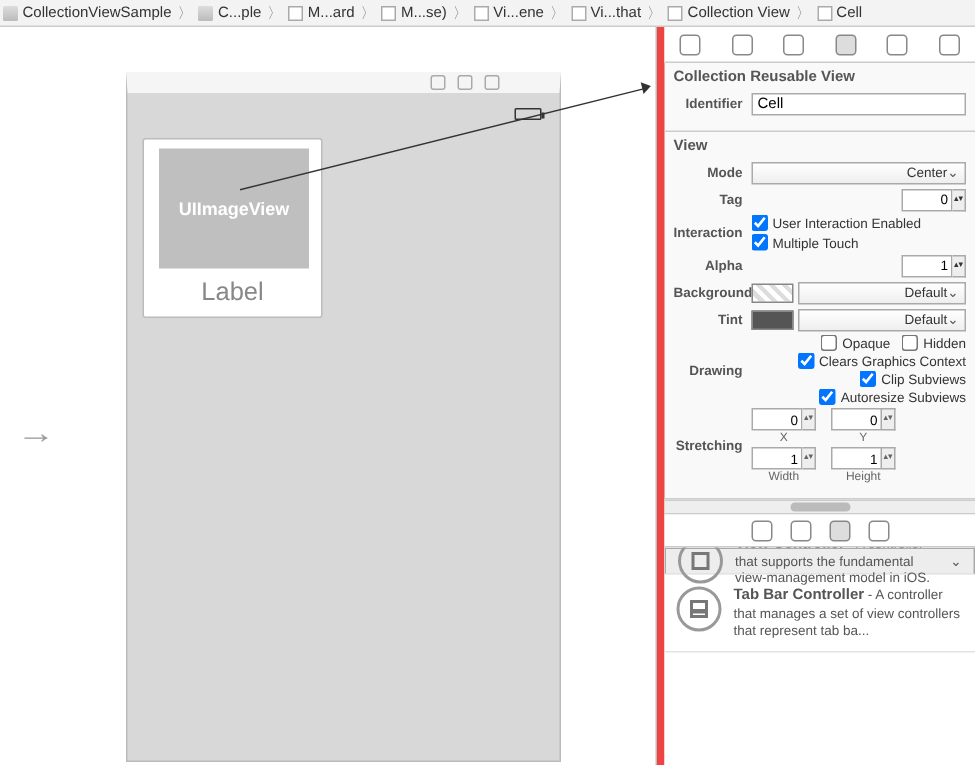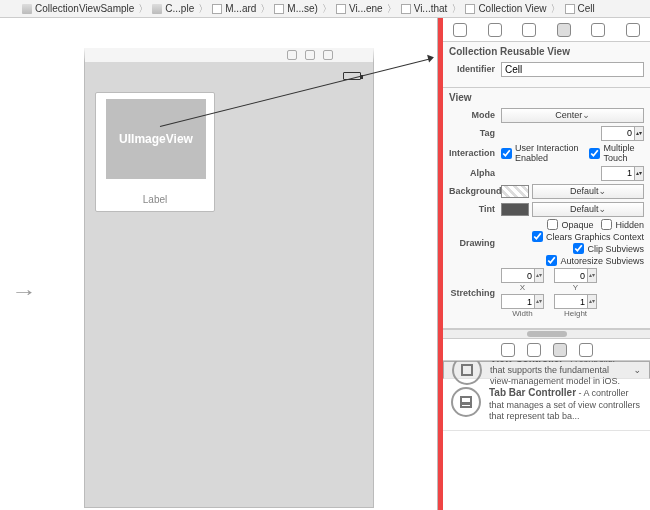--- a/index.html
+++ b/index.html
@@ -1,19 +1,19 @@
 <!DOCTYPE html>
 <html><head>
 <meta charset="utf-8">
 <style>
   * { box-sizing: border-box; margin: 0; padding: 0; font-family: -apple-system, "Helvetica Neue", Arial, sans-serif; }
   body { width: 650px; height: 510px; background: #fff; font-size: 11px; color: #333; overflow: hidden; position: relative; }
 
   
-  .breadcrumb { display: flex; align-items: center; height: 18px; padding: 0 20px; border-bottom: 1px solid #ccc; background: #f3f3f3; font-size: 10px; color: #333; white-space: nowrap; overflow: hidden; }
+  .breadcrumb { display: flex; align-items: center; height: 18px; padding: 0 0; border-bottom: 1px solid #ccc; background: #f3f3f3; font-size: 10px; color: #333; white-space: nowrap; overflow: hidden; }
   .breadcrumb .crumb { display: flex; align-items: center; padding: 0 2px; }
   .breadcrumb .sep { color: #888; padding: 0 2px; }
   .breadcrumb .ficon { width: 10px; height: 10px; margin-right: 3px; display: inline-block; }
   .ficon-folder { background: linear-gradient(#ddd, #bbb); border-radius: 1px; }
   .ficon-file { background: #fff; border: 1px solid #aaa; }
 
   
   .workspace { display: flex; height: calc(510px - 18px); }
   .canvas-area { flex: 1; background: #fff; position: relative; overflow: hidden; border-right: 1px solid #bbb; }
 
@@ -23,38 +23,38 @@
   
   .device { position: absolute; left: 84px; top: 30px; width: 290px; height: 460px; background: #d8d8d8; border: 1px solid #bbb; border-top: 14px solid #f5f5f5; }
   .device-head-icons { position: absolute; top: -12px; right: 40px; display: flex; gap: 8px; }
   .device-head-icons span { width: 10px; height: 10px; display: inline-block; border: 1px solid #aaa; border-radius: 2px; }
   .battery { position: absolute; top: 10px; right: 12px; width: 18px; height: 8px; border: 1px solid #333; border-radius: 1px; }
   .battery::after { content: ""; position: absolute; right: -3px; top: 2px; width: 2px; height: 4px; background: #333; }
 
   
   .cell { position: absolute; left: 10px; top: 30px; width: 120px; height: 120px; background: #fff; border: 1px solid #bbb; border-radius: 2px; }
   .cell .imgview { position: absolute; left: 10px; top: 6px; width: 100px; height: 80px; background: #bfbfbf; display: flex; align-items: center; justify-content: center; color: #fff; font-weight: 600; font-size: 12px; }
-  .cell .celllabel { position: absolute; left: 0; right: 0; bottom: 6px; text-align: center; color: #888; font-size: 10px; }
+  .cell .celllabel { position: absolute; left: 0; right: 0; bottom: 6px; text-align: center; color: #888; font-size: 17px; }
 
   
   .line { position: absolute; border-top: 1.5px solid #333; transform-origin: left center; }
   .arrowhead { position: absolute; width: 0; height: 0; border-left: 6px solid #333; border-top: 4px solid transparent; border-bottom: 4px solid transparent; }
 
   
   .inspector { width: 212px; background: #f9f9f9; border-left: 5px solid #ef4444; display: flex; flex-direction: column; }
   .insp-tabs { display: flex; justify-content: space-around; align-items: center; height: 24px; border-bottom: 1px solid #ccc; background: #fff; }
   .insp-tabs span { width: 14px; height: 14px; border: 1px solid #888; border-radius: 3px; display: inline-block; }
 
   .panel { border-bottom: 1px solid #ccc; padding: 4px 6px 8px 6px; font-size: 10px; }
   .panel h4 { font-size: 10px; font-weight: 700; color: #555; margin-bottom: 4px; }
   .row { display: flex; align-items: center; margin: 2px 0; min-height: 16px; }
   .row .lbl { width: 52px; text-align: right; padding-right: 6px; color: #555; font-size: 9px; font-weight: bold; }
   .row .fld { flex: 1; display: flex; align-items: center; gap: 3px; }
   input[type=text].tf { width: 100%; height: 15px; font-size: 10px; padding: 0 3px; border: 1px solid #aaa; background: #fff; }
-  .sel { flex: 1; height: 15px; border: 1px solid #aaa; background: linear-gradient(#fff, #eee); font-size: 9px; padding: 0 4px; display: flex; align-items: center; justify-content: center; }
+  .sel { flex: 1; height: 15px; border: 1px solid #aaa; background: linear-gradient(#fff, #eee); font-size: 9px; padding: 0 4px; display: flex; align-items: center; justify-content: flex-end; }
   .sel::after { content: "⌄"; font-size: 9px; color: #555; }
   .num { width: 34px; height: 15px; border: 1px solid #aaa; font-size: 9px; text-align: right; padding-right: 2px; }
   .stepbox { display: flex; align-items: center; }
   .stepper { width: 9px; height: 15px; border: 1px solid #aaa; border-left: none; background: #eee; font-size: 6px; display: flex; flex-direction: column; justify-content: center; align-items: center; line-height: 5px; }
   .cb { display: flex; align-items: center; font-size: 9px; gap: 3px; }
   .cb input { width: 11px; height: 11px; }
   .swatch { width: 28px; height: 13px; border: 1px solid #888; background: repeating-linear-gradient(45deg, #fff, #fff 3px, #ddd 3px, #ddd 6px); }
   .swatch.solid { background: #555; }
 
   .stretchgrid { display: grid; grid-template-columns: auto auto; gap: 2px 10px; font-size: 8px; color: #666; }
@@ -180,21 +180,21 @@
         <div class="fld">
           <div class="stepbox" style="margin-left:auto">
             <input class="num" value="0" style="">
             <div class="stepper">▴▾</div>
           </div>
         </div>
       </div>
 
       <div class="row">
         <div class="lbl">Interaction</div>
-        <div class="fld" style="align-items:flex-start; gap:2px">
+        <div class="fld" style="flex-direction:column; align-items:flex-start; gap:2px">
           <label class="cb">
               <input type="checkbox" checked="" style="">
               <span>User Interaction Enabled</span>
             </label>
           <label class="cb">
               <input type="checkbox" checked="" style="">
               <span>Multiple Touch</span>
             </label>
         </div>
       </div>

